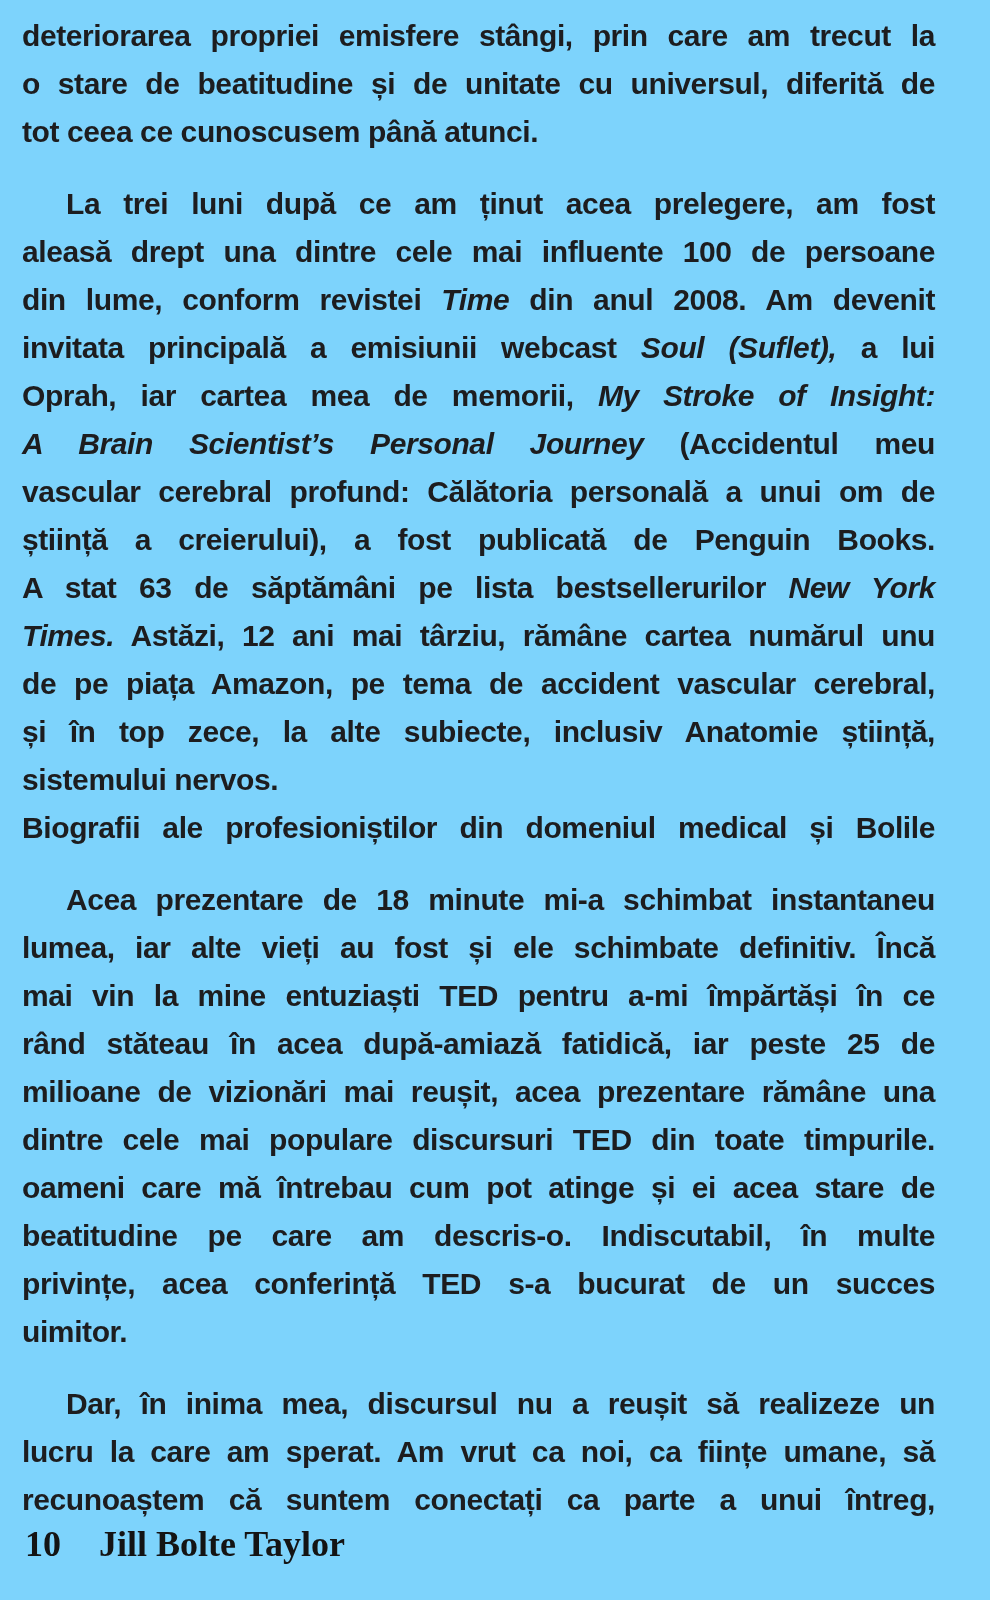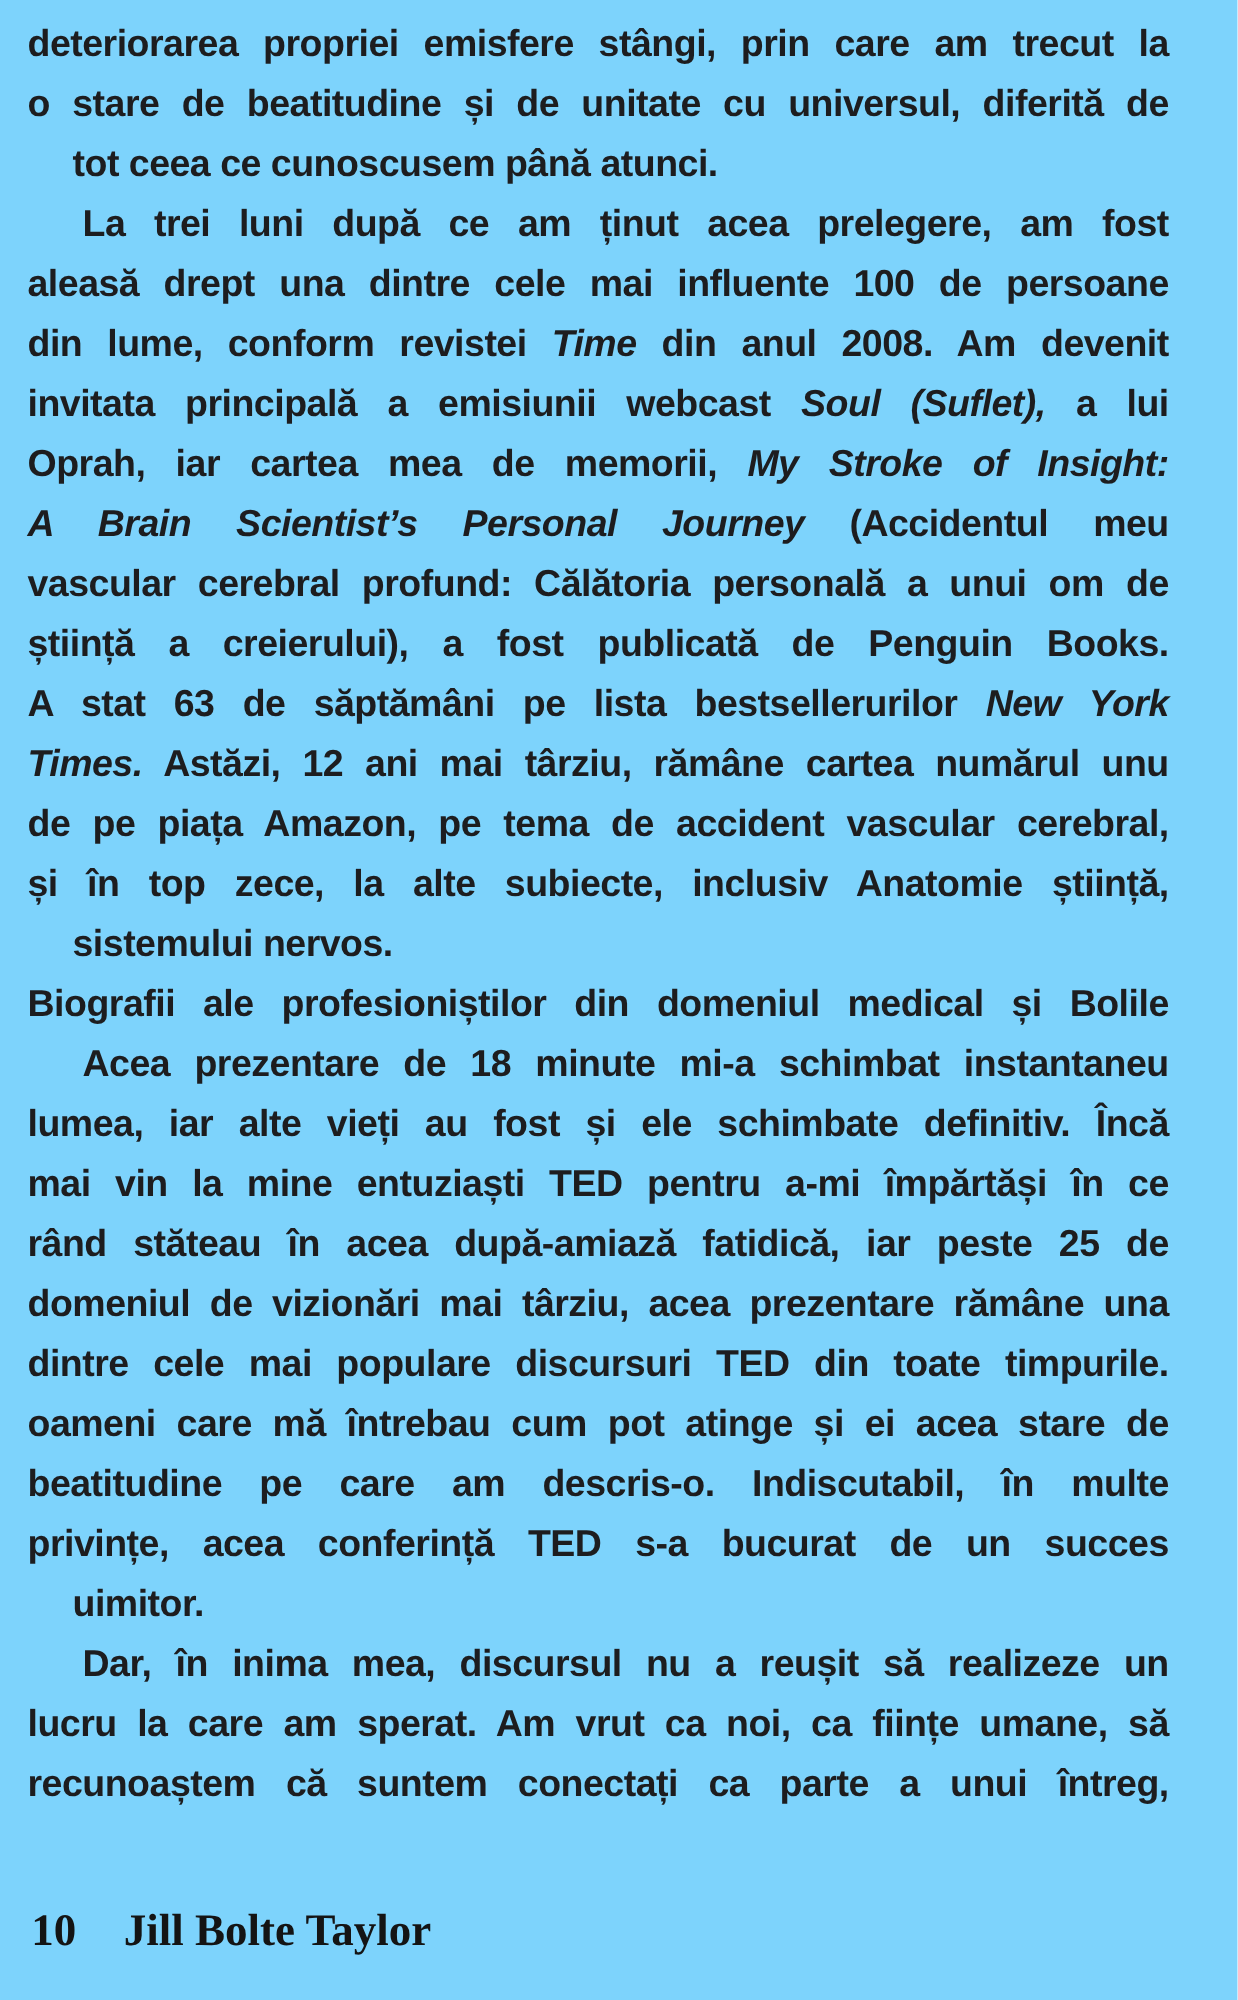--- a/index.html
+++ b/index.html
@@ -21,22 +21,22 @@
   .line {
     font-size: 30px;
     line-height: 48px;
     letter-spacing: -0.4px;
     color: #1d1d1f;
     text-align: justify;
     text-align-last: justify;
     text-justify: inter-word;
     white-space: normal;
   }
-  .line.left { text-align-last: left; margin-left: 36px; }
-  .line.indent { padding-left: 44px; }
+  .line.left { text-align-last: left; }
+  .line.indent { padding-left: 44px; margin-top: 24px; }
   .it { font-style: italic; }
   .footer {
     position: absolute;
     left: 25px;
     bottom: 34px;
     display: flex;
     align-items: baseline;
     gap: 38px;
     font-family: "Liberation Serif", "DejaVu Serif", serif;
     font-size: 36px;
@@ -64,21 +64,21 @@
       <div class="line"><span>A stat 63 de săptămâni pe lista bestsellerurilor </span><span class="it">New York</span></div>
       <div class="line"><span class="it">Times.</span><span> Astăzi, 12 ani mai târziu, rămâne cartea numărul unu</span></div>
       <div class="line"><span>de pe piața Amazon, pe tema de accident vascular cerebral,</span></div>
       <div class="line"><span>și în top zece, la alte subiecte, inclusiv Anatomie știință,</span></div>
       <div class="line left"><span>sistemului nervos.</span></div>
       <div class="line"><span>Biografii ale profesioniștilor din domeniul medical și Bolile</span></div>
       <div class="line indent"><span>Acea prezentare de 18 minute mi-a schimbat instantaneu</span></div>
       <div class="line"><span>lumea, iar alte vieți au fost și ele schimbate definitiv. Încă</span></div>
       <div class="line"><span>mai vin la mine entuziaști TED pentru a-mi împărtăși în ce</span></div>
       <div class="line"><span>rând stăteau în acea după-amiază fatidică, iar peste 25 de</span></div>
-      <div class="line"><span>domeniul de vizionări mai târziu, acea prezentare rămâne una</span></div>
+      <div class="line"><span>milioane de vizionări mai reușit, acea prezentare rămâne una</span></div>
       <div class="line"><span>dintre cele mai populare discursuri TED din toate timpurile.</span></div>
       <div class="line"><span>oameni care mă întrebau cum pot atinge și ei acea stare de</span></div>
       <div class="line"><span>beatitudine pe care am descris-o. Indiscutabil, în multe</span></div>
       <div class="line"><span>privințe, acea conferință TED s-a bucurat de un succes</span></div>
       <div class="line left"><span>uimitor.</span></div>
       <div class="line indent"><span>Dar, în inima mea, discursul nu a reușit să realizeze un</span></div>
       <div class="line"><span>lucru la care am sperat. Am vrut ca noi, ca ființe umane, să</span></div>
       <div class="line"><span>recunoaștem că suntem conectați ca parte a unui întreg,</span></div>
     </div>
 

